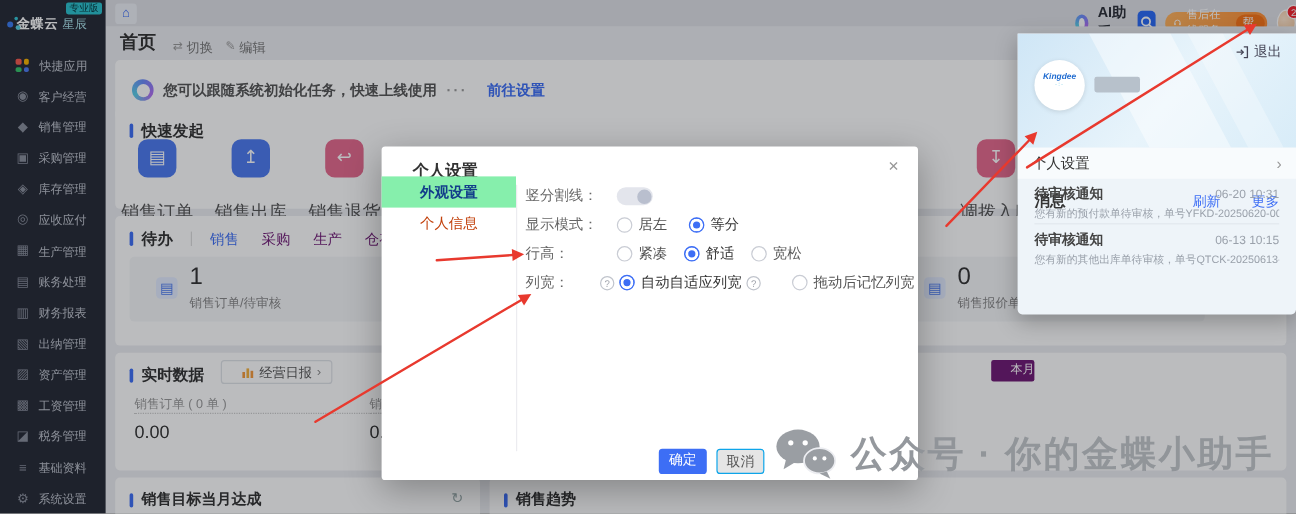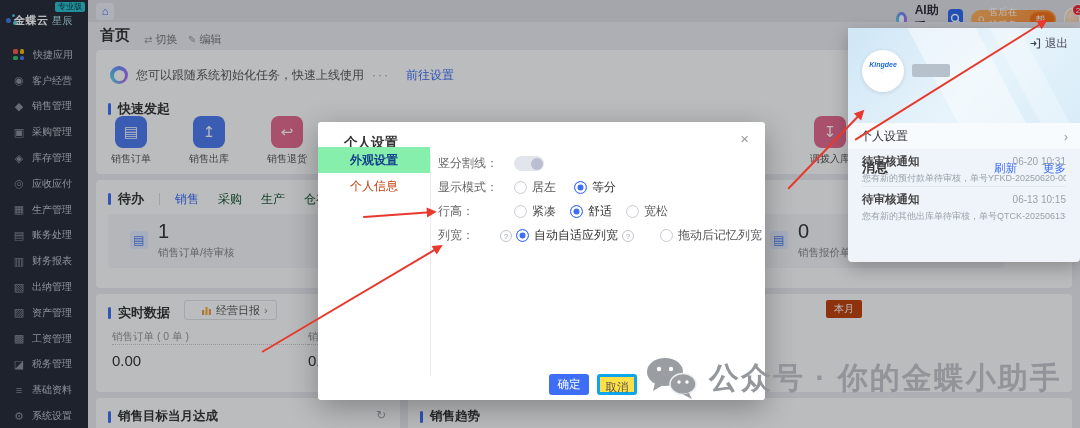--- a/index.html
+++ b/index.html
@@ -48,32 +48,32 @@
   .pg-act{position:absolute;top:10px;font-size:11px;color:#777;display:flex;gap:3px;align-items:center;cursor:pointer;}
   .pg-act .ic{font-size:10px;color:#999;}
   .card{position:absolute;background:#fff;border-radius:4px;}
   .sec-hd{position:absolute;display:flex;align-items:center;gap:7px;}
   .sec-bar{width:3px;height:12px;background:#3d6ef5;border-radius:2px;}
   .sec-title{font-size:13px;font-weight:bold;color:#333;}
   .banner-icon{width:18px;height:18px;border-radius:50%;background:conic-gradient(#6b8cfa,#b06ef2,#5ad0e8,#6b8cfa);position:relative;flex:none;}
   .banner-icon::after{content:"";position:absolute;left:3.5px;top:3.5px;right:3.5px;bottom:3.5px;border-radius:50%;background:#fff;}
   .ql-item{position:absolute;width:70px;text-align:center;cursor:pointer;}
   .ql-box{width:32px;height:32px;border-radius:8px;margin:0 auto;color:#fff;font-size:15px;line-height:32px;}
-  .ql-label{font-size:10px;color:#555;margin-top:4px;white-space:nowrap;}
-  .todo-tab{font-size:12px;color:#14532d;cursor:pointer;}
+  .ql-label{font-size:15px;color:#555;margin-top:20px;white-space:nowrap;}
+  .todo-tab{font-size:12px;color:#701a75;cursor:pointer;}
   .todo-tab.active{color:#3d6ef5;}
   .stat-card{position:absolute;height:54px;width:256px;background:#f6f7f9;border-radius:4px;}
   .stat-icon{position:absolute;left:22px;top:17px;width:18px;height:18px;border-radius:4px;background:#e3ecff;color:#4d7bf0;font-size:12px;line-height:18px;text-align:center;}
   .stat-count{position:absolute;left:50px;top:6px;font-size:20px;color:#333;}
   .stat-label{position:absolute;left:50px;top:32px;font-size:10.5px;color:#888;white-space:nowrap;}
   .report-chip{position:absolute;display:flex;align-items:center;gap:4px;height:20px;border:1px solid #e0e3e8;border-radius:3px;padding:0 8px;font-size:11px;color:#555;cursor:pointer;background:#fff;}
   .metric-label{position:absolute;font-size:10.5px;color:#999;white-space:nowrap;}
   .metric-line{position:absolute;width:250px;border-bottom:1px dotted #ccc;}
   .metric-value{position:absolute;font-size:15px;color:#333;}
-  .period-chip{position:absolute;width:36px;height:18px;background:#c2410c;border-radius:2px;color:#fff;font-size:10px;line-height:18px;text-align:center;cursor:pointer;}
+  .period-chip{position:absolute;width:36px;height:18px;background:#701a75;border-radius:2px;color:#fff;font-size:10px;line-height:18px;text-align:right;cursor:pointer;}
 
   
   .overlay{position:absolute;left:0;top:0;width:1080px;height:428px;background:rgba(10,14,22,.28);z-index:50;}
 
   
   .upanel{position:absolute;left:848px;top:28px;width:232px;height:234px;z-index:60;box-shadow:0 6px 18px rgba(0,0,0,.25);border-radius:0 0 4px 4px;overflow:hidden;background:#eef4f9;}
   .up-top{position:absolute;left:0;top:0;width:232px;height:95px;background:linear-gradient(130deg,#cfe6f6,#e8f4fb 55%,#d8ecf8);overflow:hidden;}
   .up-deco{position:absolute;background:rgba(255,255,255,.45);transform:rotate(-28deg);}
   .up-logout{position:absolute;right:12px;top:8px;display:flex;align-items:center;gap:4px;font-size:11.5px;color:#445;cursor:pointer;}
   .up-avatar{position:absolute;left:14px;top:22px;width:42px;height:42px;border-radius:50%;background:#fff;box-shadow:0 1px 4px rgba(0,0,0,.12);text-align:center;padding-top:11px;}
@@ -105,21 +105,21 @@
   .toggle{width:30px;height:15px;border-radius:8px;background:#e3e5ec;position:relative;cursor:pointer;}
   .toggle .knob{position:absolute;right:1.5px;top:1.5px;width:12px;height:12px;border-radius:50%;background:#b9bfce;}
   .radio{display:flex;align-items:center;gap:5px;cursor:pointer;}
   .rdot{width:13px;height:13px;border-radius:50%;border:1px solid #c9ccd4;background:#fff;flex:none;}
   .radio.sel .rdot{border-color:#3d6ef5;background:#3d6ef5;box-shadow:inset 0 0 0 2.5px #fff;}
   .rlabel{font-size:12px;color:#555;white-space:nowrap;}
   .radio.sel .rlabel{color:#333;}
   .helpc{width:12px;height:12px;border-radius:50%;border:1px solid #c0c4cc;color:#a0a4ac;font-size:8px;line-height:11px;text-align:center;flex:none;}
   .m-btn{position:absolute;top:252px;width:40px;height:21px;border-radius:3px;font-size:11.5px;line-height:21px;text-align:center;cursor:pointer;}
   .m-ok{left:231px;background:#3d6ef5;color:#fff;}
-  .m-cancel{left:279px;background:#fde047;border:3px solid #0ea5e9;color:#555;}
+  .m-cancel{left:279px;background:#e5e5e5;border:1px solid #0ea5e9;color:#555;}
 
   
   .rarrow{position:absolute;height:0;transform-origin:0 50%;z-index:80;}
   .rarrow .shaft{position:absolute;left:0;top:-1.25px;height:2.5px;border-radius:2px;background:#e8392e;right:9px;}
   .rarrow .head{position:absolute;right:0;top:-5px;width:0;height:0;border-left:10px solid #e8392e;border-top:5px solid transparent;border-bottom:5px solid transparent;}
   .watermark{position:absolute;left:645px;top:356px;display:flex;align-items:center;gap:12px;z-index:90;color:#8f9398;}
   .wm-text{font-size:30px;font-weight:600;letter-spacing:2px;opacity:.95;white-space:nowrap;}
 </style>
 </head>
 <body>
@@ -234,21 +234,21 @@
     <div class="pg-title">首页</div>
     <div class="pg-act" style="left:56px;">
         <span class="ic">⇄</span>
         <span>切换</span>
       </div>
     <div class="pg-act" style="left:100px;">
         <span class="ic">✎</span>
         <span>编辑</span>
       </div>
 
-    <div class="card" style="left:8px;top:28px;width:976px;height:50px;display:flex;align-items:center;padding:0 14px;gap:8px;">
+    <div class="card" style="left:8px;top:28px;width:976px;height:50px;display:flex;align-items:center;padding:0 14px;gap:8px;font-weight:bold;">
       <span class="banner-icon"></span>
       <span style="font-size:12px;color:#555;">您可以跟随系统初始化任务，快速上线使用</span>
       <span style="font-size:12px;color:#999;letter-spacing:2px;">···</span>
       <span style="font-size:12px;color:#3d6ef5;margin-left:8px;cursor:pointer;">前往设置</span>
     </div>
 
     <div class="card" style="left:8px;top:68px;width:976px;height:84px;">
       <div class="sec-hd" style="left:12px;top:10px;">
           <span class="sec-bar"></span>
           <span class="sec-title">快速发起</span>

